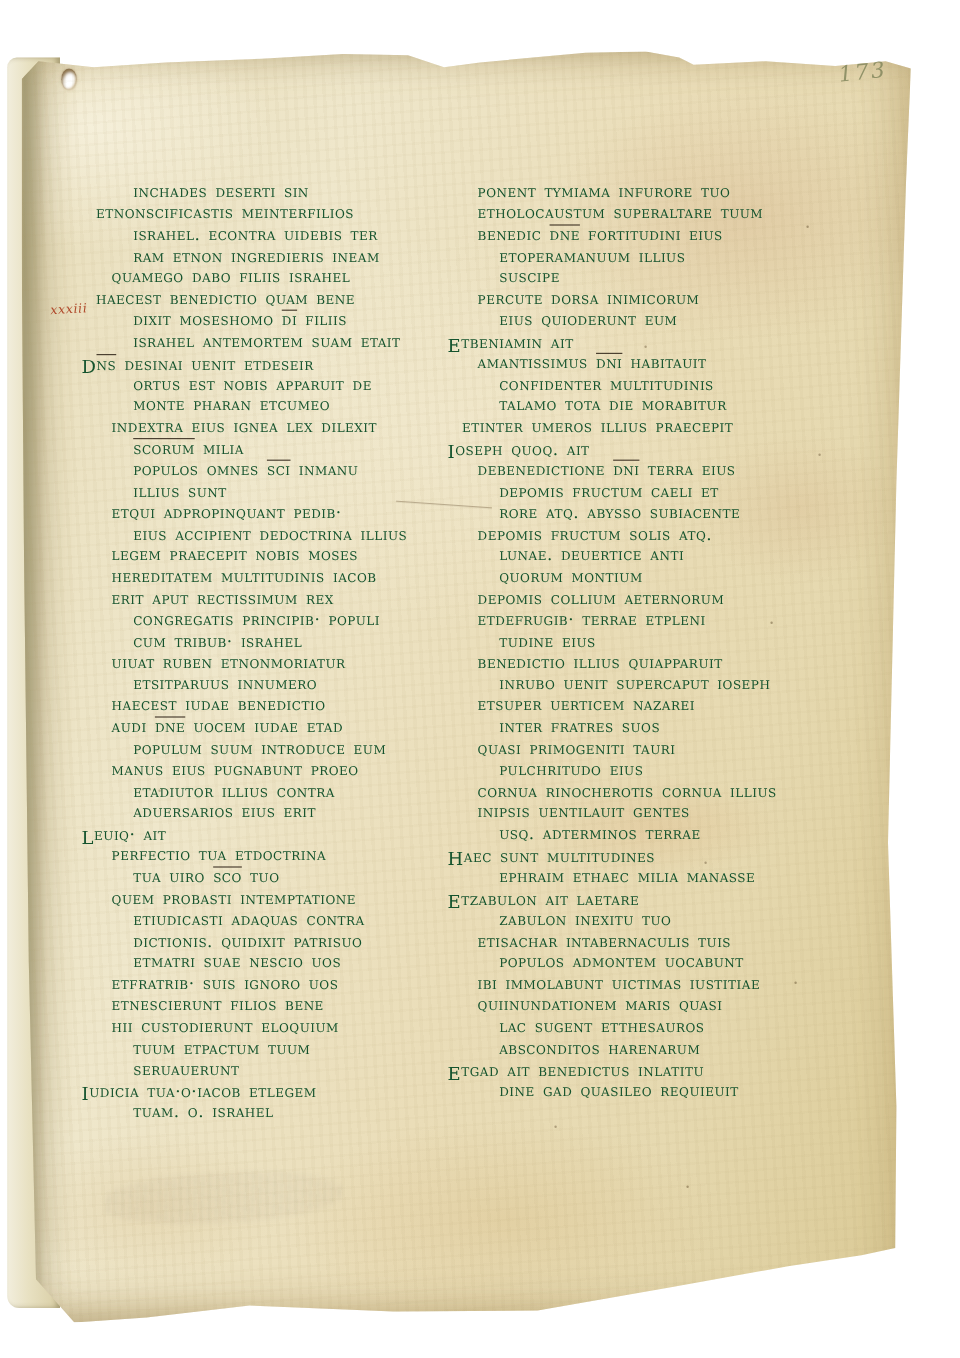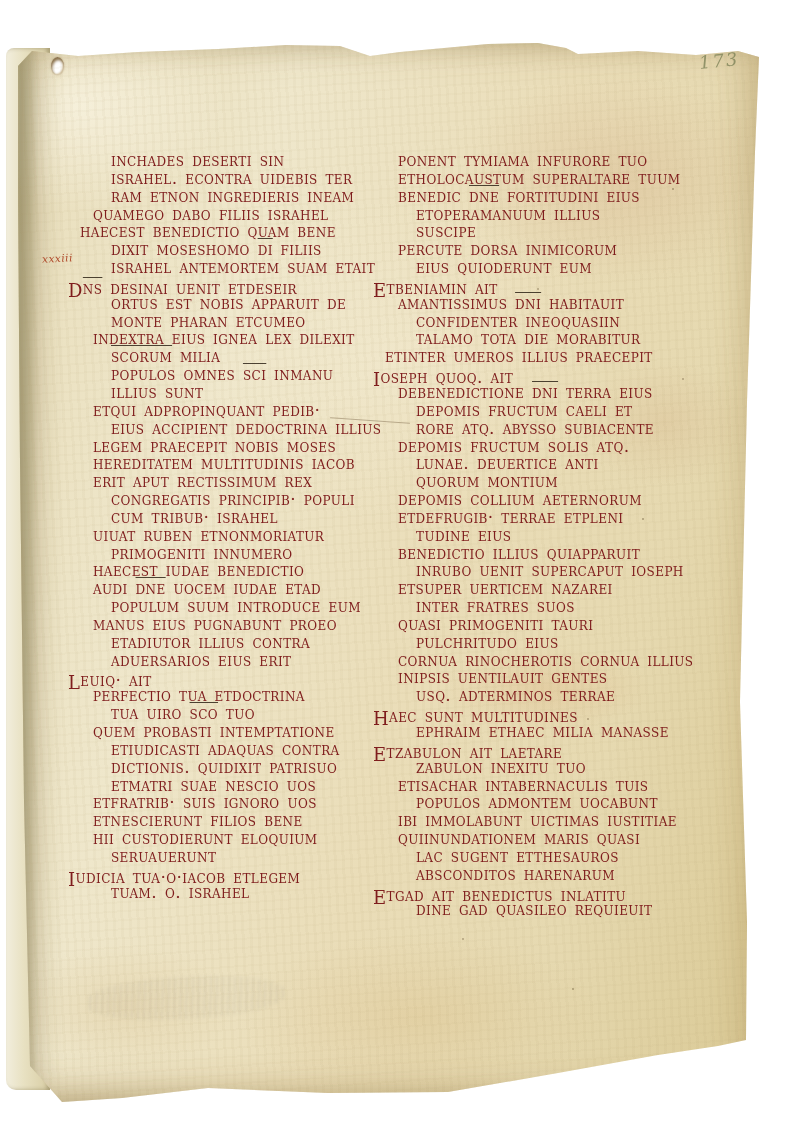--- a/index.html
+++ b/index.html
@@ -52,21 +52,21 @@
       554px 946px 0 rgba(90,70,40,.45), 664px 336px 0 rgba(90,70,40,.4);}
 
   .crease{position:absolute;left:312px;top:378px;width:80px;height:1px;
     background:rgba(120,100,70,.45);transform:rotate(4deg);filter:blur(.3px);}
 
   .ghost-smudge{position:absolute;left:67px;top:935px;width:200px;height:42px;border-radius:45%;
     background:repeating-linear-gradient(95deg,rgba(110,100,95,.14) 0 2px,transparent 2px 6px);
     filter:blur(1.6px);transform:rotate(-3deg);}
 
   
-  .col{position:absolute;top:152px;color:#7f1d1d;font-size:17px;line-height:17.85px;
+  .col{position:absolute;top:152px;color:#14532d;font-size:14px;line-height:17.85px;
     font-variant:small-caps;letter-spacing:.4px;word-spacing:2px;white-space:nowrap;}
   .col-left{left:80px;width:302px;}
   .col-right{left:385px;width:312px;}
   .line{height:17.85px;}
   .line.i0{margin-left:0;}
   .line.i1{margin-left:13px;}
   .line.i2{margin-left:31px;}
   .init .cap{font-size:1.55em;line-height:.9;display:inline-block;margin-left:-12px;
     vertical-align:-3px;}
   .ns{text-decoration:overline;text-decoration-color:rgba(47,36,24,.85);}
@@ -89,20 +89,21 @@
     <div class="crease"></div>
     <div class="ghost-smudge"></div>
   </div>
 
   <div class="folio-number">173</div>
 
   <div class="chapter-note">xxxiii</div>
 
   <div class="col col-left">
       <div class="line i2">inchades deserti sin</div>
+      <div class="line i0">etnonscificastis meinterfilios</div>
       <div class="line i2">israhel. econtra uidebis ter</div>
       <div class="line i2">ram etnon ingredieris ineam</div>
       <div class="line i1">quamego dabo filiis israhel</div>
       <div class="line i0">haecest benedictio quam bene</div>
       <div class="line i2">dixit moseshomo <span class="ns">di</span> filiis</div>
       <div class="line i2">israhel antemortem suam etait</div>
       <div class="line i0 init"><span class="cap">d</span><span class="ns">ns</span> desinai uenit etdeseir</div>
       <div class="line i2">ortus est nobis apparuit de</div>
       <div class="line i2">monte pharan etcumeo</div>
       <div class="line i1">indextra eius ignea lex dilexit</div>
@@ -110,53 +111,54 @@
       <div class="line i2">populos omnes <span class="ns">sci</span> inmanu</div>
       <div class="line i2">illius sunt</div>
       <div class="line i1">etqui adpropinquant pedib·</div>
       <div class="line i2">eius accipient dedoctrina illius</div>
       <div class="line i1">legem praecepit nobis moses</div>
       <div class="line i1">hereditatem multitudinis iacob</div>
       <div class="line i1">erit aput rectissimum rex</div>
       <div class="line i2">congregatis principib· populi</div>
       <div class="line i2">cum tribub· israhel</div>
       <div class="line i1">uiuat ruben etnonmoriatur</div>
-      <div class="line i2">primogeniti innumero</div>
+      <div class="line i2">etsitparuus innumero</div>
       <div class="line i1">haecest iudae benedictio</div>
       <div class="line i1">audi <span class="ns">dne</span> uocem iudae etad</div>
       <div class="line i2">populum suum introduce eum</div>
       <div class="line i1">manus eius pugnabunt proeo</div>
       <div class="line i2">etadiutor illius contra</div>
       <div class="line i2">aduersarios eius erit</div>
       <div class="line i0 init"><span class="cap">l</span>euiq· ait</div>
       <div class="line i1">perfectio tua etdoctrina</div>
       <div class="line i2">tua uiro <span class="ns">sco</span> tuo</div>
       <div class="line i1">quem probasti intemptatione</div>
       <div class="line i2">etiudicasti adaquas contra</div>
       <div class="line i2">dictionis. quidixit patrisuo</div>
       <div class="line i2">etmatri suae nescio uos</div>
       <div class="line i1">etfratrib· suis ignoro uos</div>
       <div class="line i1">etnescierunt filios bene</div>
       <div class="line i1">hii custodierunt eloquium</div>
+      <div class="line i2">tuum etpactum tuum</div>
       <div class="line i2">seruauerunt</div>
       <div class="line i0 init"><span class="cap">i</span>udicia tua·o·iacob etlegem</div>
       <div class="line i2">tuam. o. israhel</div>
     </div>
 
   <div class="col col-right">
       <div class="line i1">ponent tymiama infurore tuo</div>
       <div class="line i1">etholocaustum superaltare tuum</div>
       <div class="line i1">benedic <span class="ns">dne</span> fortitudini eius</div>
       <div class="line i2">etoperamanuum illius</div>
       <div class="line i2">suscipe</div>
       <div class="line i1">percute dorsa inimicorum</div>
       <div class="line i2">eius quioderunt eum</div>
       <div class="line i0 init"><span class="cap">e</span>tbeniamin ait</div>
       <div class="line i1">amantissimus <span class="ns">dni</span> habitauit</div>
-      <div class="line i2">confidenter ineoquasiin</div>
+      <div class="line i2">confidenter multitudinis</div>
       <div class="line i2">talamo tota die morabitur</div>
       <div class="line i0">etinter umeros illius praecepit</div>
       <div class="line i0 init"><span class="cap">i</span>oseph quoq. ait</div>
       <div class="line i1">debenedictione <span class="ns">dni</span> terra eius</div>
       <div class="line i2">depomis fructum caeli et</div>
       <div class="line i2">rore atq. abysso subiacente</div>
       <div class="line i1">depomis fructum solis atq.</div>
       <div class="line i2">lunae. deuertice anti</div>
       <div class="line i2">quorum montium</div>
       <div class="line i1">depomis collium aeternorum</div>

